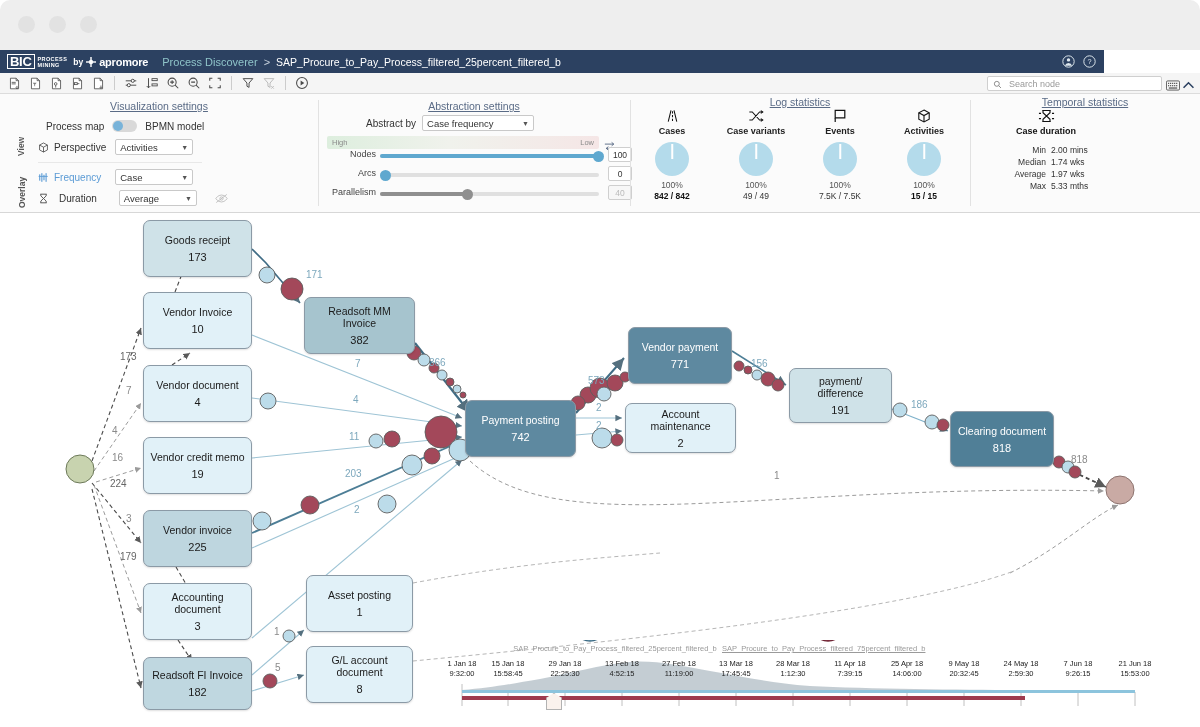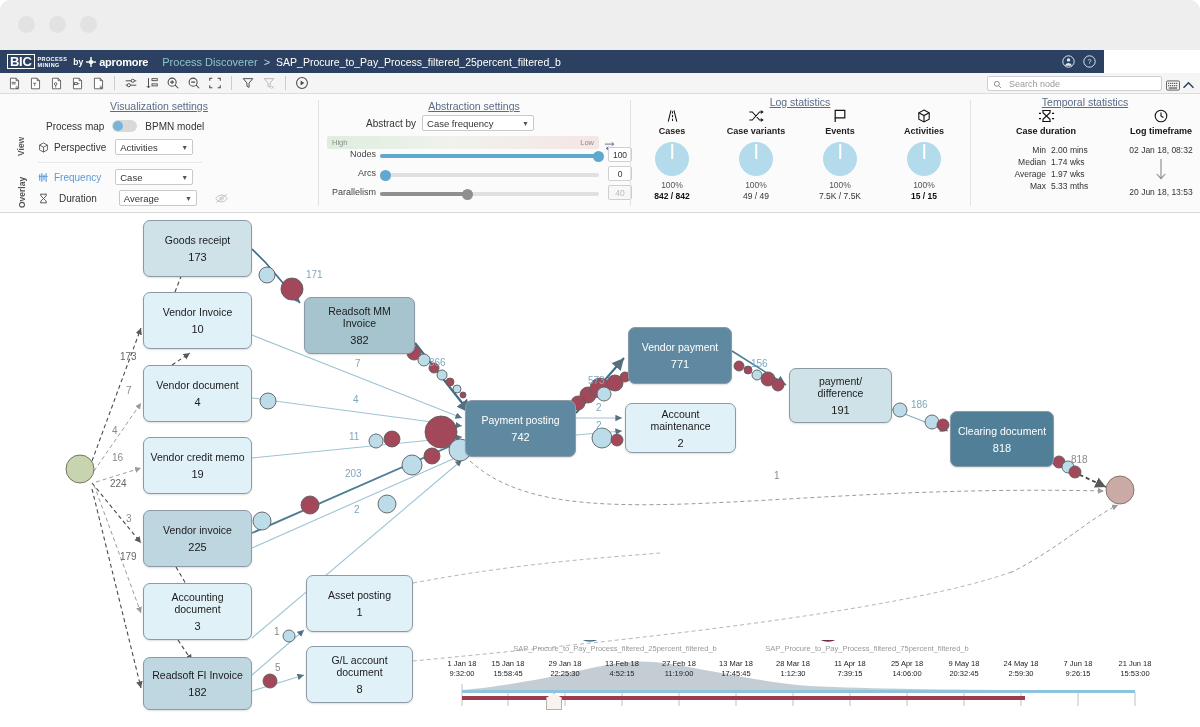--- a/index.html
+++ b/index.html
@@ -575,36 +575,20 @@
             <span class="k">Average</span>
             <span class="v">1.97 wks</span>
           </div>
           <div class="durrow">
             <span class="k">Max</span>
             <span class="v">5.33 mths</span>
           </div>
         </div>
       </div>
 
-      <div class="tcol" style="left:120px; width:110px;">
-        <div class="stat-icon">
-          <svg width="14" height="14" viewBox="0 0 14 14">
-              <circle cx="7" cy="7" r="5.8" fill="none" stroke="#111" stroke-width="1.1"></circle>
-              <path d="M7 3.6V7l2.4 1.5" fill="none" stroke="#111" stroke-width="1.1"></path>
-            </svg>
-        </div>
-        <div class="t-name">Log timeframe</div>
-        <div class="tfval" style="margin-top:9px;">02 Jan 18, 08:32</div>
-        <div style="margin:4px auto 2px;">
-          <svg width="12" height="22" viewBox="0 0 12 22">
-              <path d="M6 0v19M1.8 15L6 19.6 10.2 15" fill="none" stroke="#8a8a8a" stroke-width="1.1"></path>
-            </svg>
-        </div>
-        <div class="tfval">20 Jun 18, 13:53</div>
-      </div>
     </div>
   </div>
 
   <div class="canvas">
 
     <svg width="1200" height="514">
       <defs>
         <marker id="ah" markerWidth="7" markerHeight="7" refX="6" refY="3" orient="auto">
           <path d="M0,0 L6,3 L0,6 z" fill="#55707f"></path>
         </marker>
@@ -822,21 +806,21 @@
         <line x1="400" y1="52" x2="400" y2="66"></line>
         <line x1="457" y1="52" x2="457" y2="66"></line>
         <line x1="514" y1="52" x2="514" y2="66"></line>
         <line x1="571" y1="52" x2="571" y2="66"></line>
         <line x1="628" y1="52" x2="628" y2="66"></line>
         <line x1="685" y1="52" x2="685" y2="66"></line>
       </g>
     </svg>
 
     <div class="tl-legend" style="left:20px; top:4px; width:290px; text-align:center;">SAP_Procure_to_Pay_Process_filtered_25percent_filtered_b</div>
-    <div class="tl-legend" style="left:272px; top:4px; width:290px; text-align:center;">SAP_Procure_to_Pay_Process_filtered_75percent_filtered_b</div>
+    <div class="tl-legend" style="left:272px; top:4px; width:290px; text-align:left;text-decoration:underline;">SAP_Procure_to_Pay_Process_filtered_75percent_filtered_b</div>
 
     <div class="tl-tick" style="left:-16px; top:19px;">
       <div>1 Jan 18</div>
         <div>9:32:00</div>
     </div>
     <div class="tl-tick" style="left:30px; top:19px;">
       <div>15 Jan 18</div>
         <div>15:58:45</div>
     </div>
     <div class="tl-tick" style="left:87px; top:19px;">

